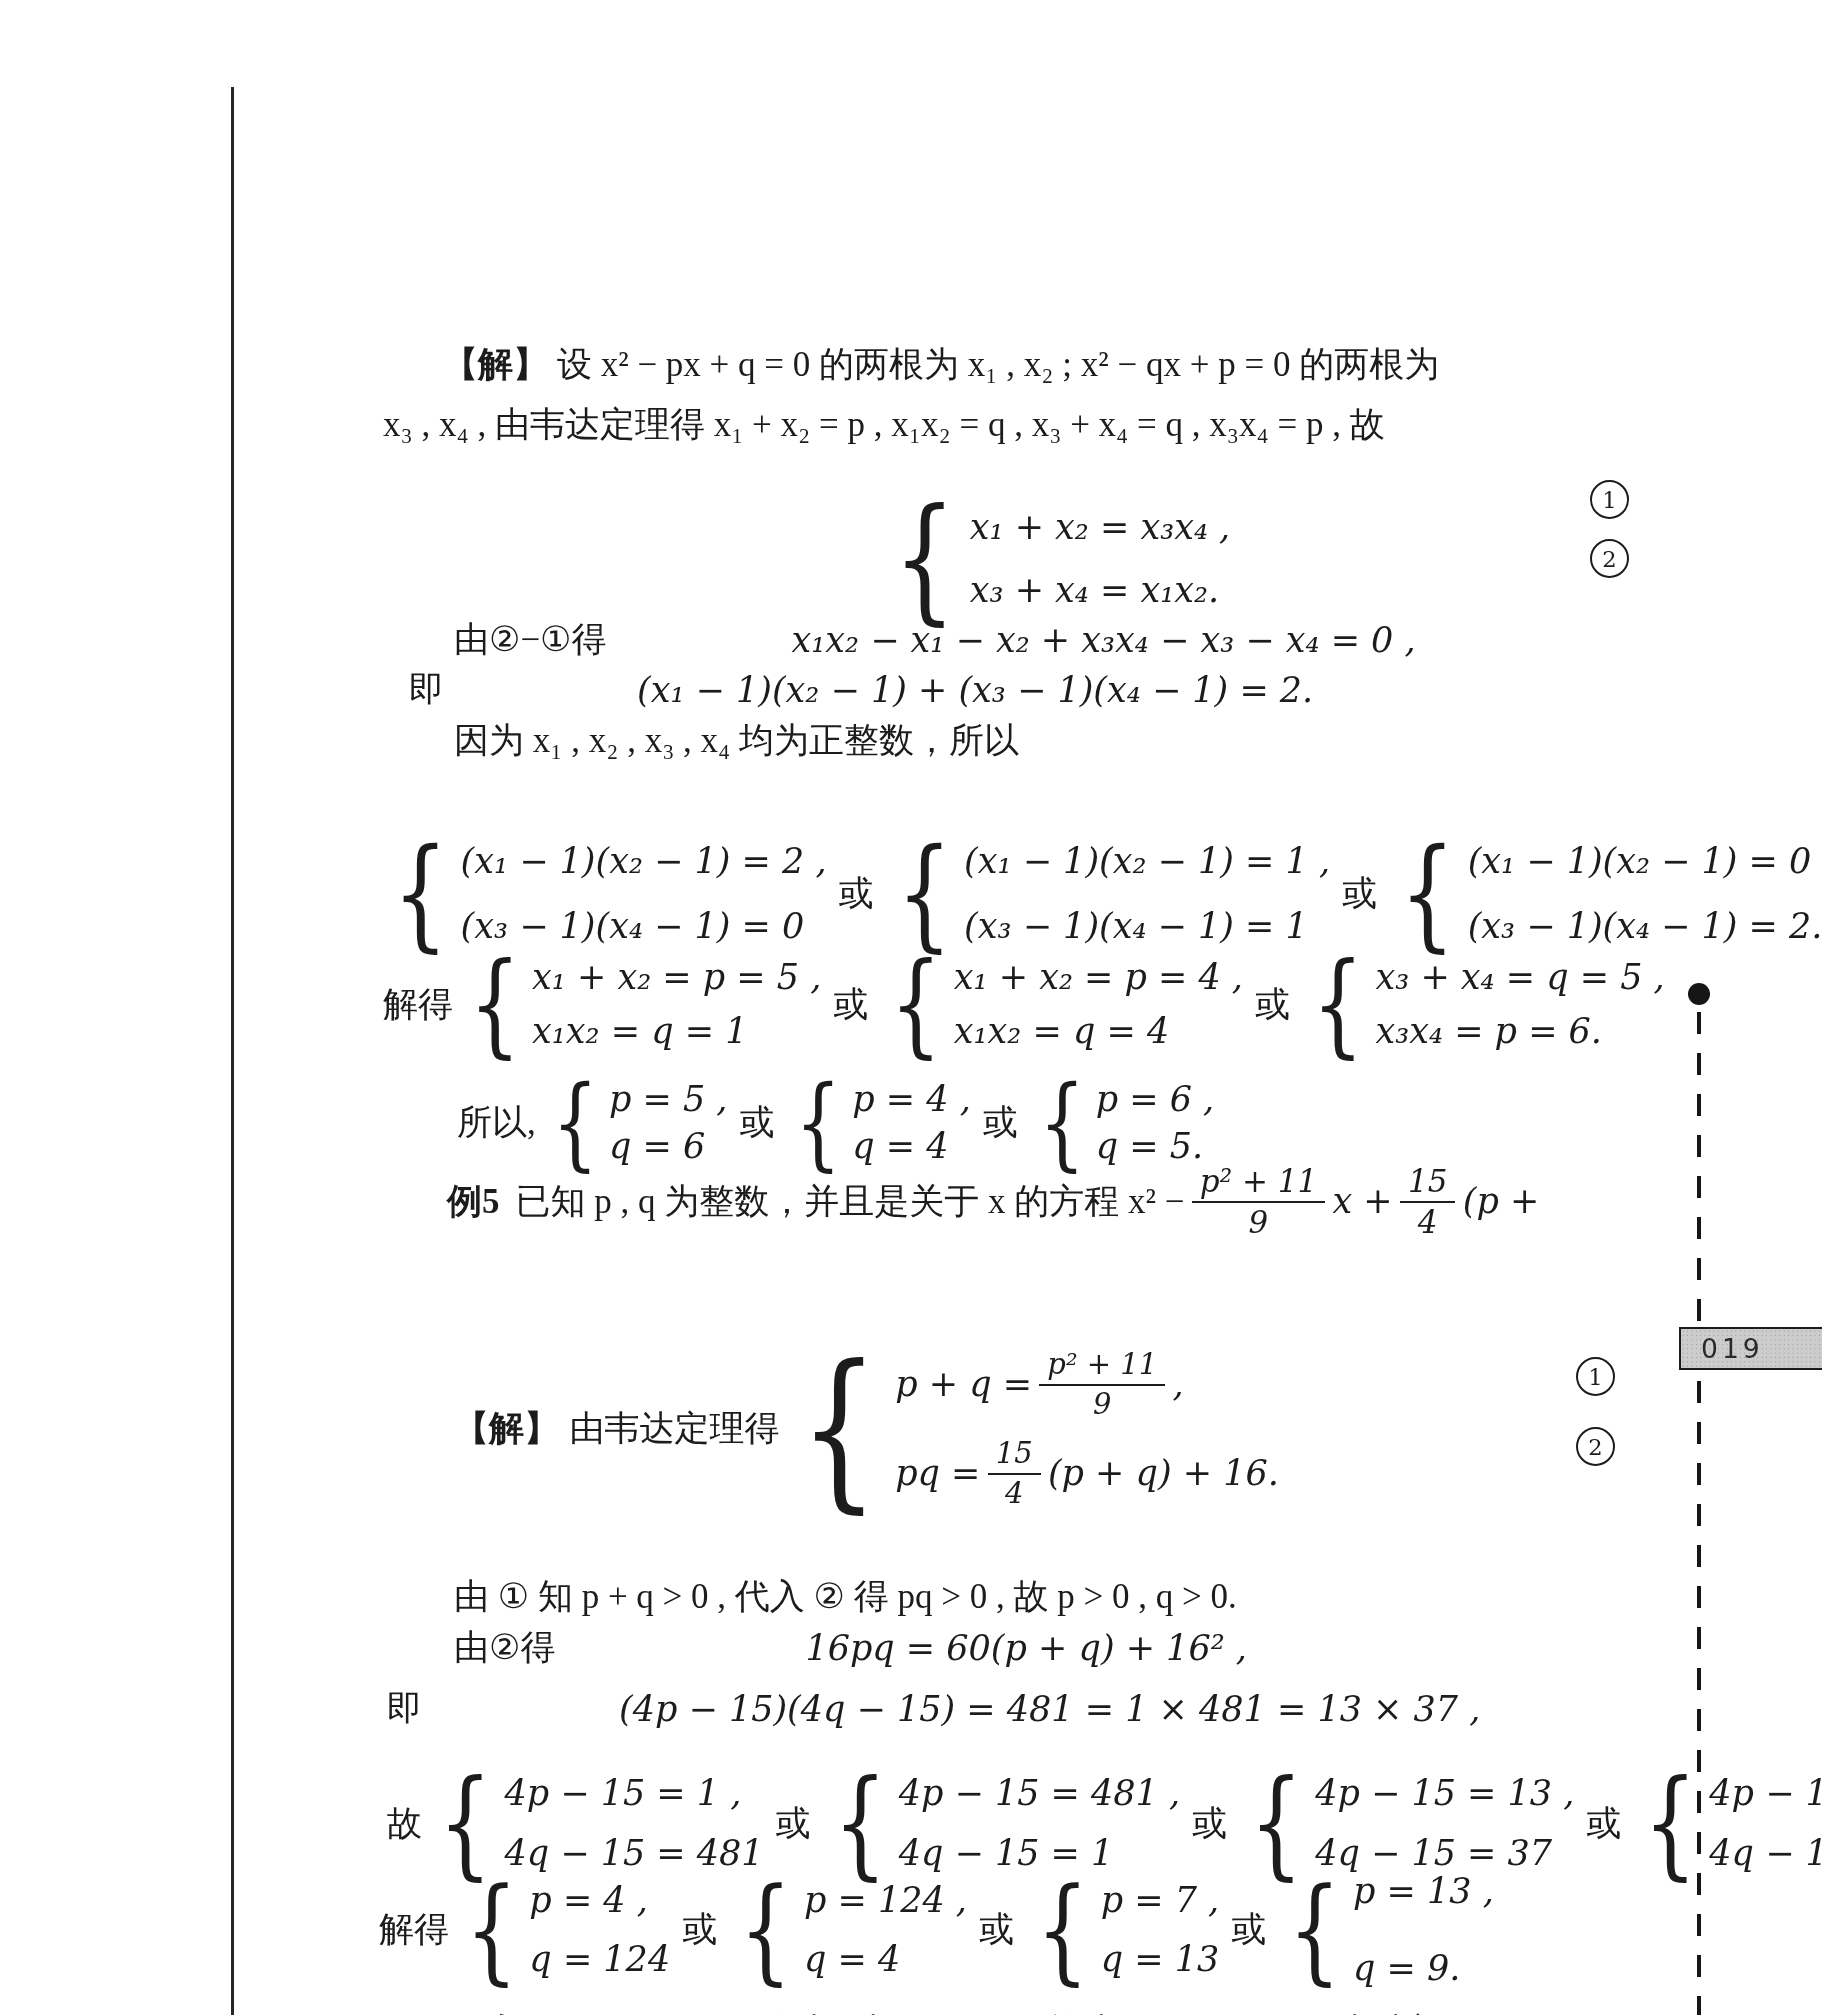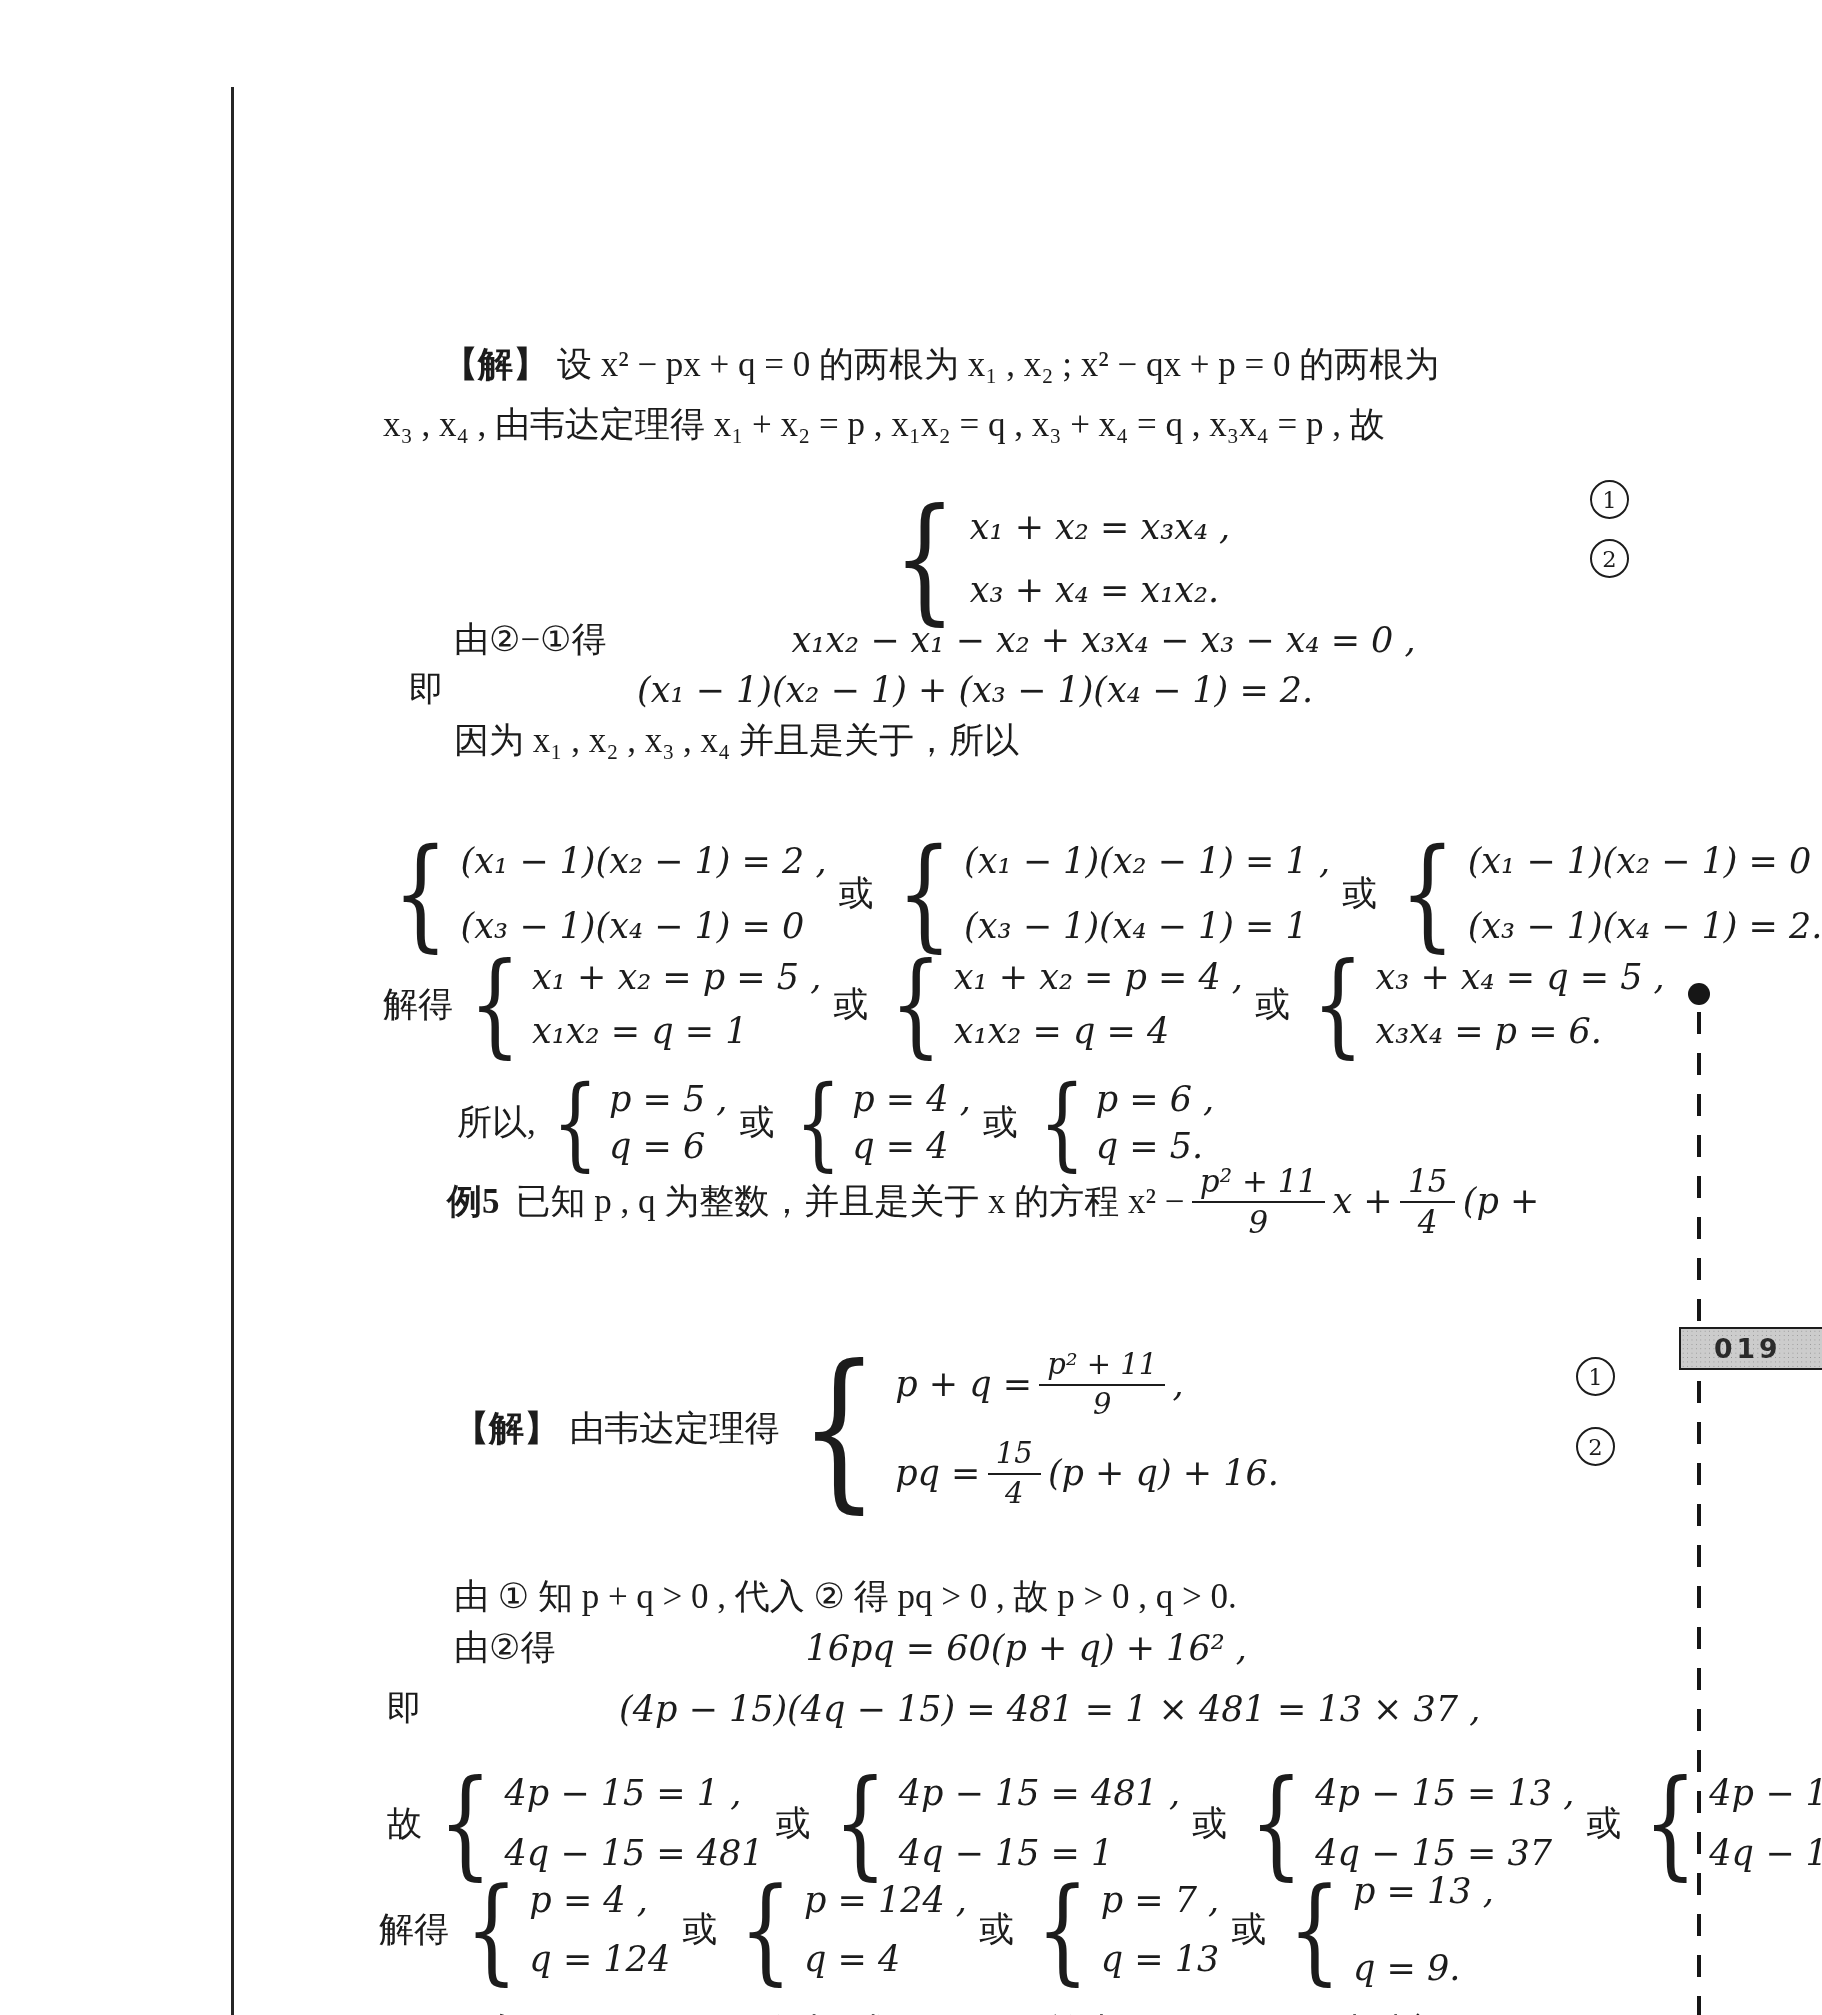--- a/index.html
+++ b/index.html
@@ -26,21 +26,21 @@
   .f72{font-size:29px;}
   .vline-left{position:absolute;left:231px;top:87px;width:2.8px;height:2366px;background:#262626;}
   .dashline{position:absolute;left:1697px;top:1012px;width:4px;height:1323px;
             background:repeating-linear-gradient(180deg,#161616 0 22px,transparent 22px 41px);}
   .dashdot{position:absolute;left:1688px;top:983px;width:22px;height:22px;border-radius:50%;background:#161616;}
   .badge{position:absolute;left:1679px;top:1327px;width:144px;height:39px;
          background-color:#cccccc;
          background-image:radial-gradient(#8f8f8f 0.6px,transparent 0.6px);background-size:4.4px 4.4px;
          border:2.4px solid #1c1c1c;border-right:none;display:flex;align-items:center;z-index:5;}
   .badge span{font-family:"DejaVu Sans","Liberation Sans",sans-serif;font-size:26.6px;
-              letter-spacing:4px;color:#2a2a2a;padding-left:33px;font-weight:bold;}
+              letter-spacing:4px;color:#2a2a2a;padding-left:20px;}
 </style>
 </head>
 <body>
 
 <div id="canvas">
 
   <div class="vline-left"></div>
   <div class="dashdot"></div>
   <div class="dashline"></div>
   <div class="badge">
@@ -74,21 +74,21 @@
     <span class="mix">由②−①得</span>
     <span class="m" style="margin-left:185px">x₁x₂ − x₁ − x₂ + x₃x₄ − x₃ − x₄ = 0 ,</span>
   </div>
 
   <div class="line" style="left:409px;top:666px">
     <span class="cn">即</span>
     <span class="m" style="margin-left:193px">(x₁ − 1)(x₂ − 1) + (x₃ − 1)(x₄ − 1) = 2.</span>
   </div>
 
   <div class="line" style="left:454px;top:717px">
-    <span class="mix">因为 x₁ , x₂ , x₃ , x₄ 并且是关于，所以</span>
+    <span class="mix">因为 x₁ , x₂ , x₃ , x₄ 均为正整数，所以</span>
   </div>
 
   <div class="line" style="left:382px;top:833px">
     <div class="bgroup">
       <span class="brace" style="font-size:121px">{</span>
       <div class="beqs" style="gap:28px">
         <div class="beq m">(x₁ − 1)(x₂ − 1) = 2 ,</div>
         <div class="beq m">(x₃ − 1)(x₄ − 1) = 0</div>
       </div>
     </div>

